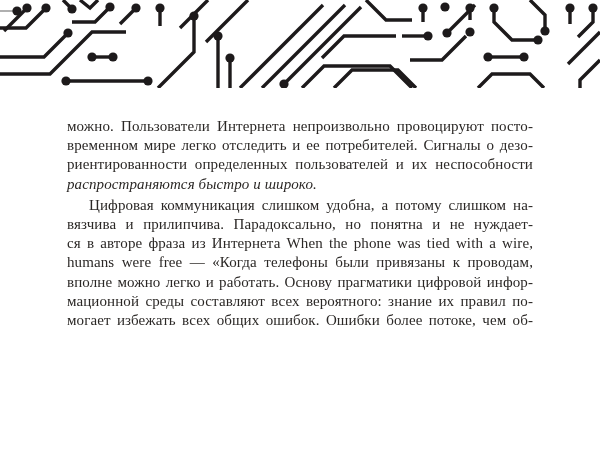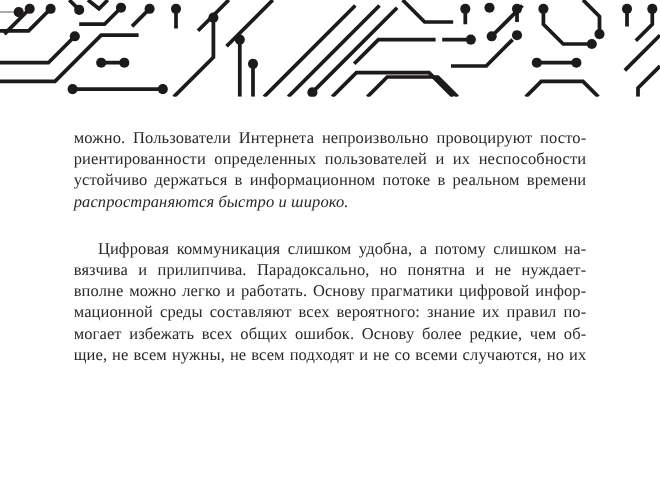--- a/index.html
+++ b/index.html
@@ -27,21 +27,21 @@
     position: absolute;
     left: 67px;
     top: 117px;
     width: 466px;
     color: #2b2826;
     font-size: 15px;
     line-height: 19.2px;
     letter-spacing: 0.1px;
   }
   .para { margin: 0; }
-  .para + .para { margin-top: 24px; }
+  .para + .para { margin-top: 2px; }
   .line {
     text-align: justify;
     text-align-last: justify;
     white-space: normal;
   }
   .line.last {
     text-align: justify;
     text-align-last: left;
     font-style: italic;
   }
@@ -124,27 +124,28 @@
         <circle cx="593" cy="8" r="4.6"></circle>
         <circle cx="488" cy="57" r="4.6"></circle>
         <circle cx="524" cy="57" r="4.6"></circle>
       </g>
     </svg>
   </div>
 
   <div class="text-block" id="text-block" style="color: rgb(43, 40, 38);">
       <div class="para">
         <div class="line">можно. Пользователи Интернета непроизвольно провоцируют посто-</div>
+        <div class="line">временном мире легко отследить и ее потребителей. Сигналы о дезо-</div>
         <div class="line">риентированности определенных пользователей и их неспособности</div>
-        <div class="line">устойчиво держаться в информационном потоке в реальном времени</div>
         <div class="line last">распространяются быстро и широко.</div>
       </div>
       <div class="para">
         <div class="line" style="padding-left: 22px;">Цифровая коммуникация слишком удобна, а потому слишком на-</div>
         <div class="line">вязчива и прилипчива. Парадоксально, но понятна и не нуждает-</div>
+        <div class="line">ся в авторе фраза из Интернета When the phone was tied with a wire,</div>
+        <div class="line">humans were free — «Когда телефоны были привязаны к проводам,</div>
         <div class="line">вполне можно легко и работать. Основу прагматики цифровой инфор-</div>
         <div class="line">мационной среды составляют всех вероятного: знание их правил по-</div>
-        <div class="line">могает избежать всех общих ошибок. Основу более редкие, чем об-</div>
-        <div class="line">щие, не всем нужны, не всем подходят и не со всеми случаются, но их</div>
+        <div class="line">могает избежать всех общих ошибок. Ошибки более потоке, чем об-</div>
       </div>
     </div>
 
 </div>
 
 </body></html>

